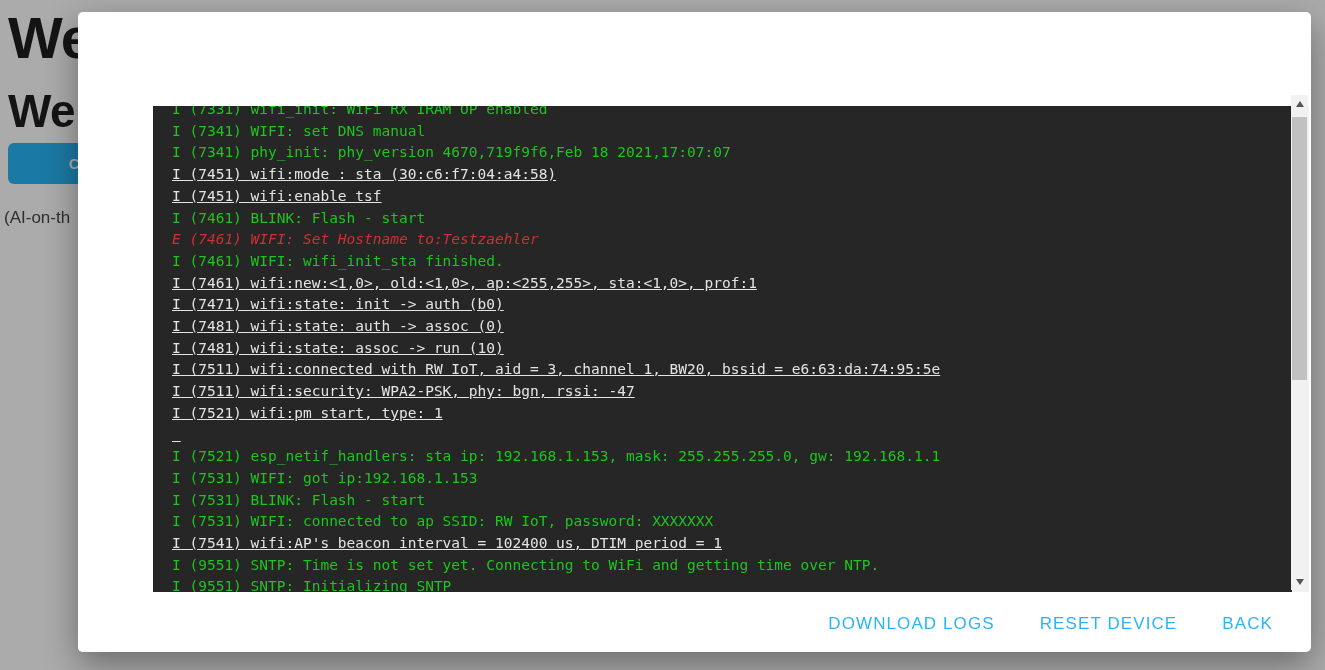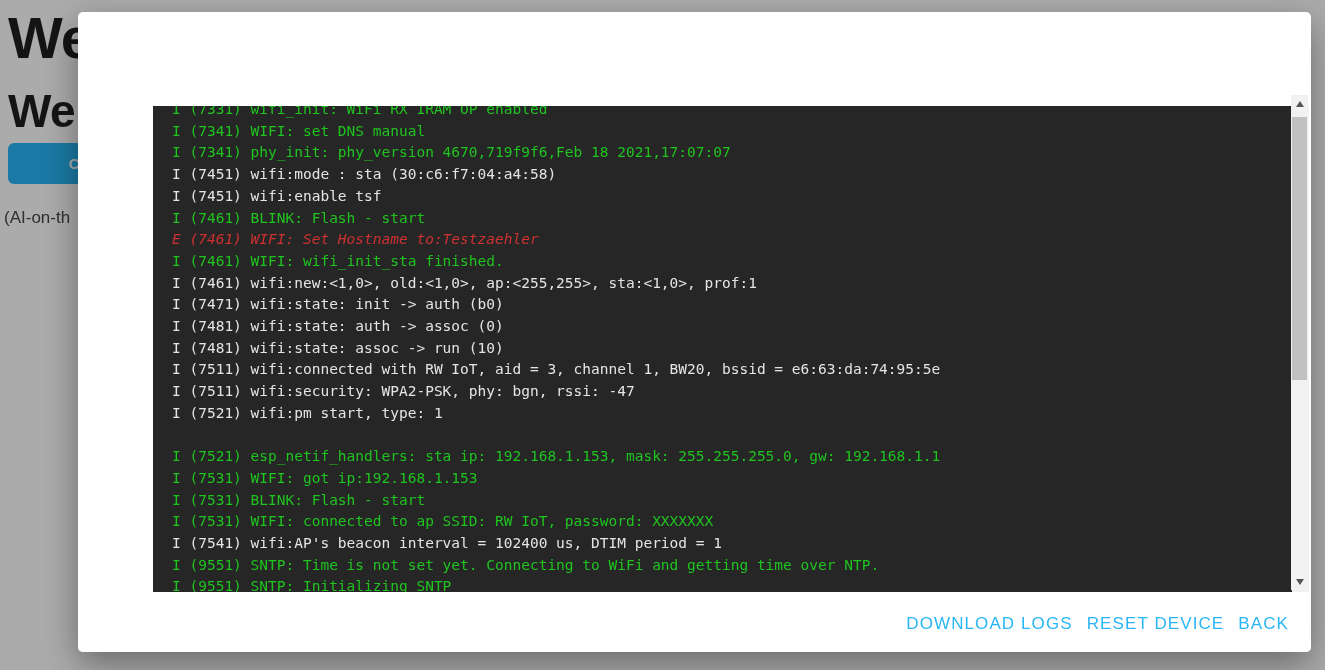--- a/index.html
+++ b/index.html
@@ -54,21 +54,21 @@
     position:absolute; left:27px; top:10px; width:1156px; height:486px;
     background:var(--log-bg,#262626); overflow:hidden;
   }
   .log-output {
     position:absolute; left:0; top:-7px; right:17px; padding-left:19px;
     font-family:"DejaVu Sans Mono", monospace;
     font-size:14.5px; line-height:21.7px; white-space:pre;
   }
   .log-line { white-space:pre; }
   .lvl-green { color:var(--log-green,#1FC41F); }
-  .lvl-plain { color:var(--log-plain,#E4E4E4); }
+  .lvl-plain { color:var(--log-plain,#E4E4E4);text-decoration:underline; }
   .lvl-error { color:var(--log-red,#CD3131);font-style:italic; }
 
   
   .v-scrollbar { position:absolute; width:17px; background:var(--scrollbar-track,#F1F1F1); }
   .log-scrollbar { right:0; top:0; height:486px; }
   .modal-scrollbar { right:3px; top:83px; height:495px; }
   .sb-btn {
     position:absolute; left:0; width:17px; height:17px;
     display:flex; align-items:center; justify-content:center; cursor:pointer;
   }
@@ -83,23 +83,23 @@
   }
   .sb-thumb {
     position:absolute; left:1px; width:15px;
     background:var(--scrollbar-thumb,#C1C1C1); cursor:grab;
   }
   .log-scrollbar .sb-thumb { top:147px; height:106px; }
   .modal-scrollbar .sb-thumb { top:22px; height:263px; }
 
   
   .modal-footer {
-    position:absolute; left:0; right:0; bottom:0; height:57px;
+    position:absolute; left:0; right:16px; bottom:0; height:57px;
     display:flex; align-items:center; justify-content:flex-end;
-    gap:14px; padding-right:22px; box-sizing:border-box;
+    gap:45px; padding-right:22px; box-sizing:border-box;
     background:#fff; border-radius:0 0 5px 5px;
   }
   .footer-btn {
     background:none; border:none; padding:0; cursor:pointer;
     font-family:inherit; font-size:17px; font-weight:500;
     letter-spacing:1.1px; color:var(--accent-blue,#29B6F6); text-transform:uppercase;
   }
 </style>
 </head>
 <body>

